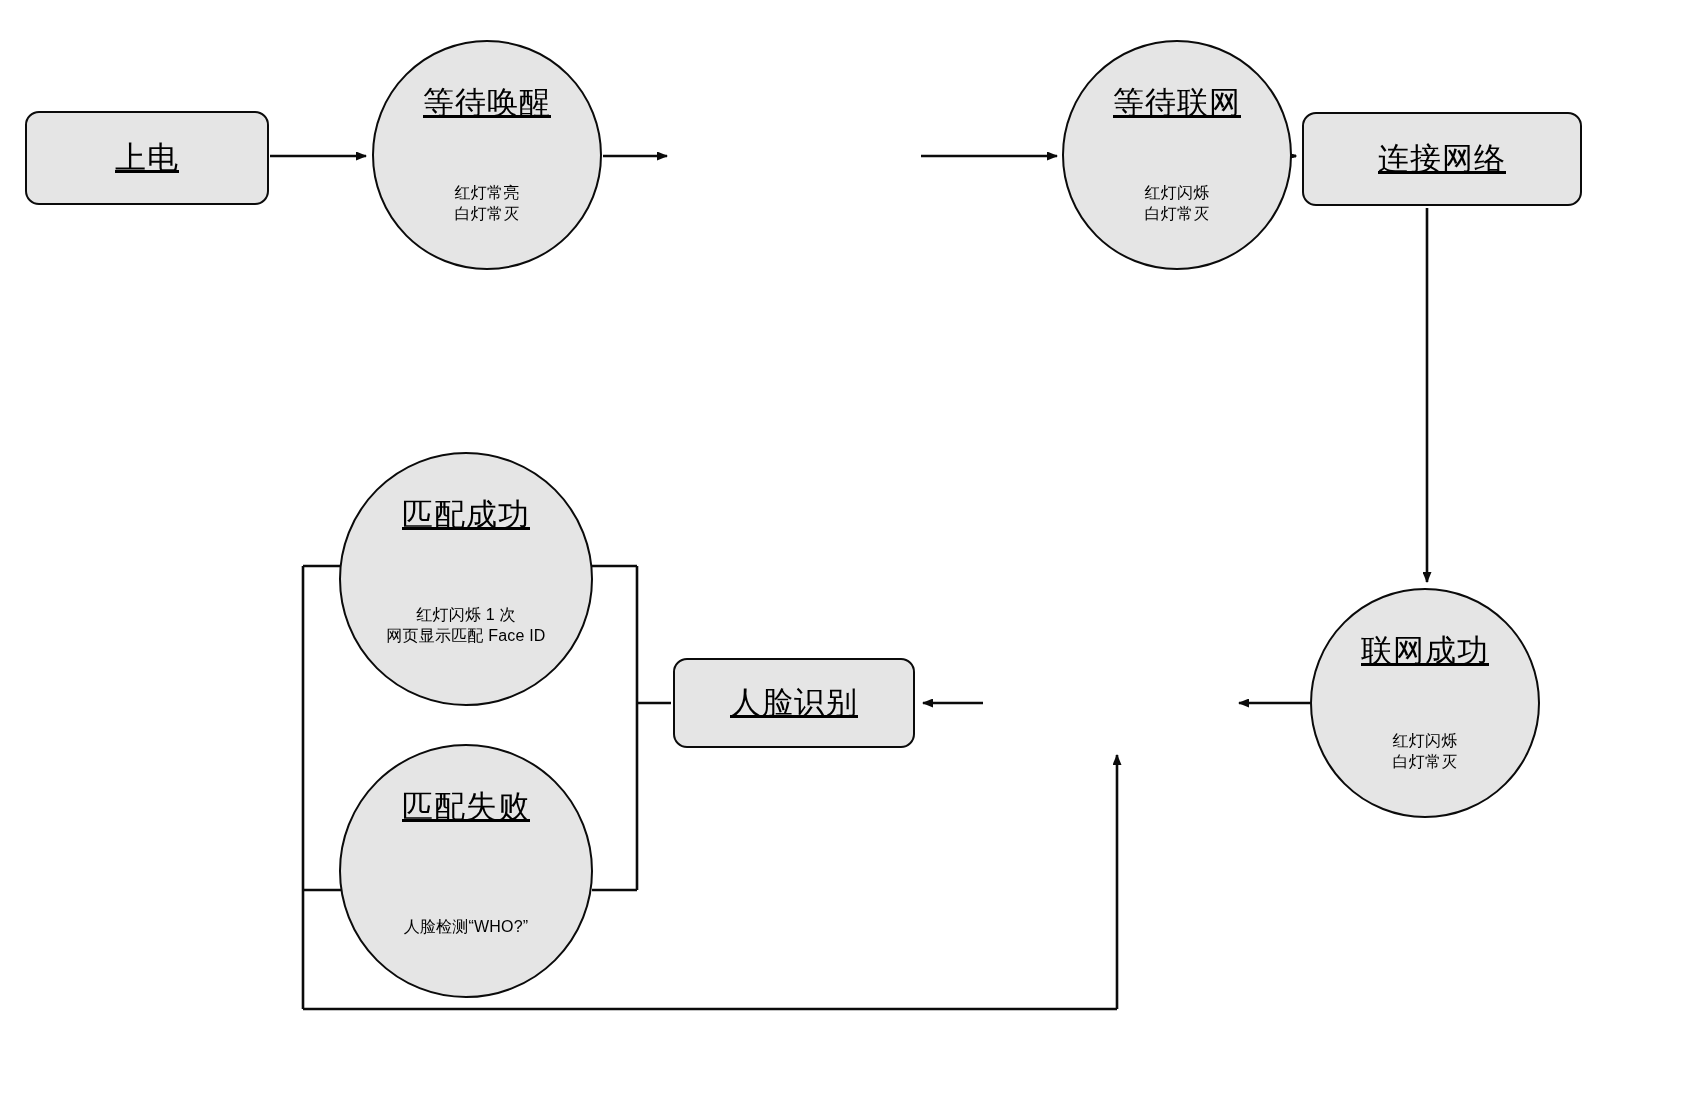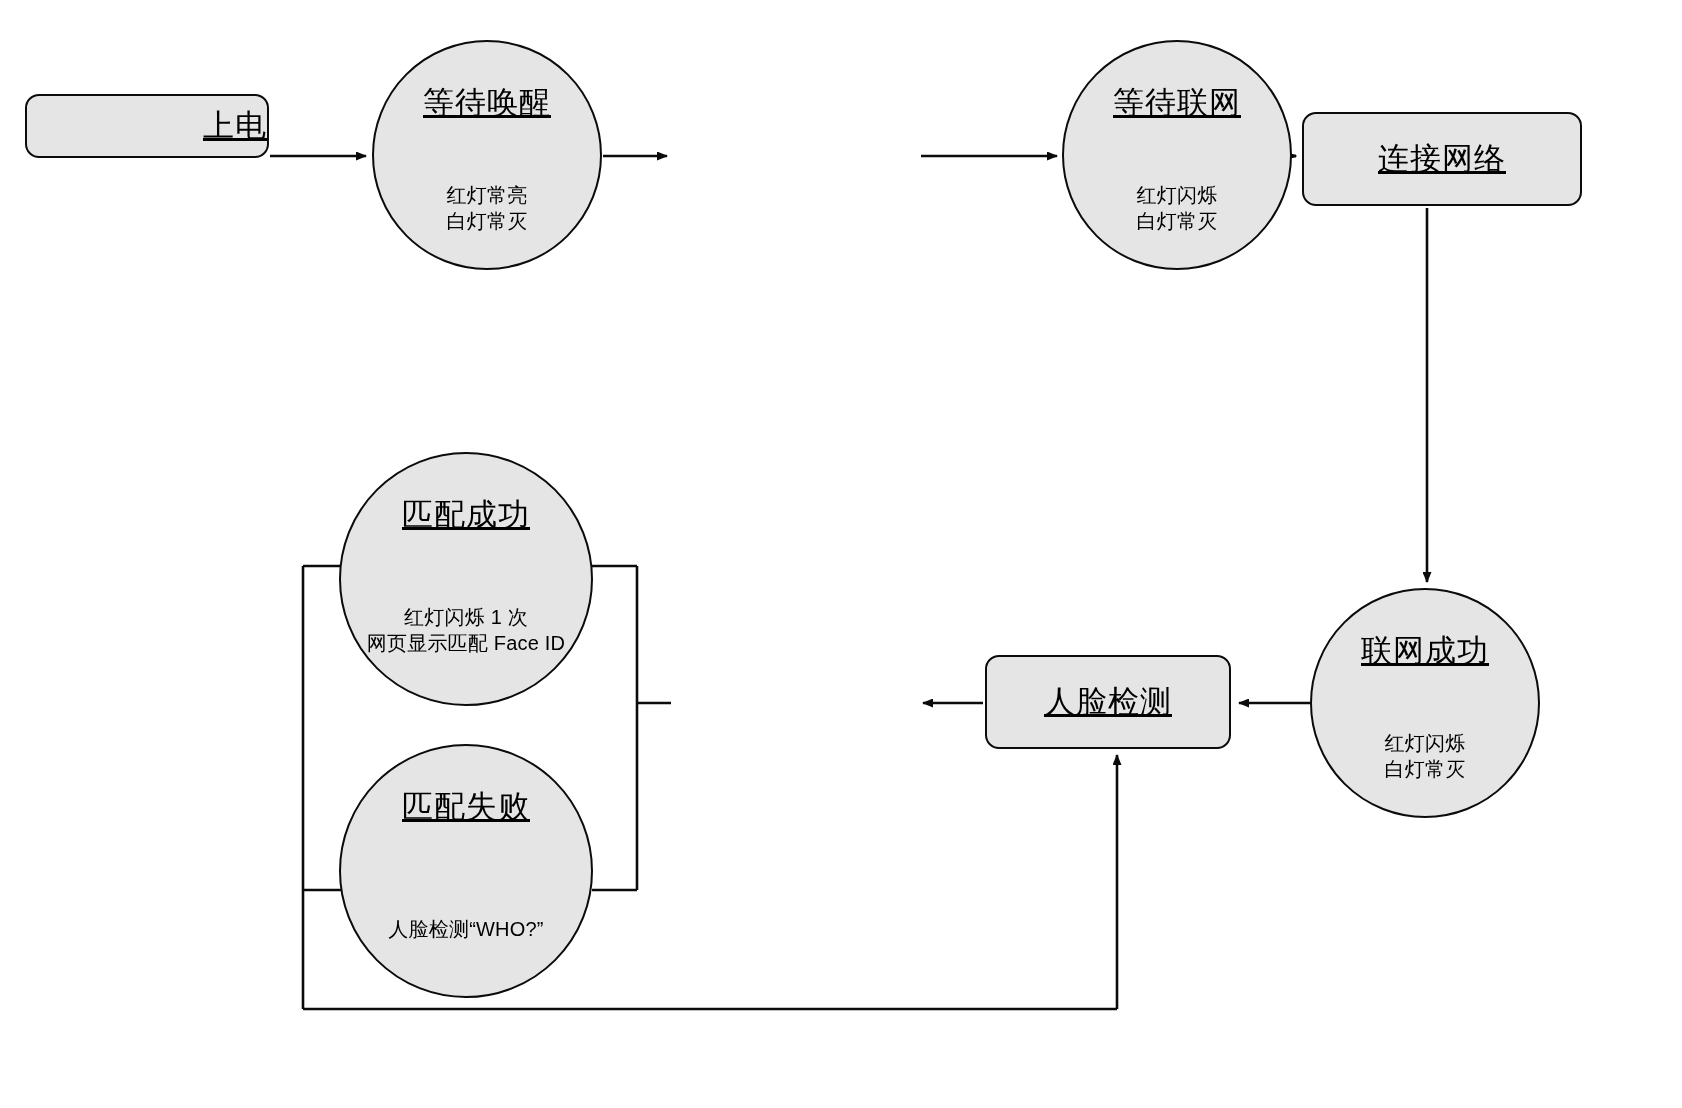--- a/index.html
+++ b/index.html
@@ -48,21 +48,21 @@
   .node-title {
     font-size: 31px;
     line-height: 1.12;
     letter-spacing: 1px;
     white-space: nowrap;
   }
   .node.box .node-title {
     font-size: 31px;
   }
   .node-sub {
-    font-size: 20px;
+    font-size: 16px;
     line-height: 1.32;
     letter-spacing: 0.2px;
     white-space: pre-line;
     font-weight: 500;
   }
   
   .node.circle {
     justify-content: flex-start;
     padding-top: 44px;
   }
@@ -75,21 +75,21 @@
   #n-wait-wake  .node-sub { top: 140px; }
   #n-wait-net    { left: 1062px; top: 40px; width: 230px; height: 230px; }
   #n-wait-net   .node-sub { top: 140px; }
   #n-net-ok      { left: 1310px; top: 588px; width: 230px; height: 230px; }
   #n-net-ok     .node-sub { top: 140px; }
   #n-match-ok    { left: 339px; top: 452px; width: 254px; height: 254px; }
   #n-match-ok   .node-sub { top: 150px; }
   #n-match-fail  { left: 339px; top: 744px; width: 254px; height: 254px; }
   #n-match-fail .node-sub { top: 170px; }
 
-  #n-power   { left: 25px;   top: 94px; width: 244px; height: 64px; align-items: flex-end; }
+  #n-power   { left: 25px;   top: 111px; width: 244px; height: 94px; }
   #n-voice   { left: 673px;  top: 112px; width: 246px; height: 92px; }
   #n-connect { left: 1302px; top: 112px; width: 280px; height: 94px; }
   #n-face-rec{ left: 673px;  top: 658px; width: 242px; height: 90px; }
   #n-face-det{ left: 985px;  top: 655px; width: 246px; height: 94px; }
 </style>
 </head>
 <body>
 
 <div id="canvas">
 
@@ -147,24 +147,24 @@
   <div class="node box" id="n-connect">
     <span class="node-title">连接网络</span>
   </div>
 
   <div class="node circle" id="n-net-ok">
     <span class="node-title">联网成功</span>
     <span class="node-sub">红灯闪烁
 白灯常灭</span>
   </div>
 
-  <div class="node box" id="n-face-det">
-    <span class="node-title">人脸检测</span>
+
+  <div class="node box" id="n-face-rec">
+    <span class="node-title">人脸识别</span>
   </div>
-
 
   <div class="node circle" id="n-match-ok">
     <span class="node-title">匹配成功</span>
     <span class="node-sub">红灯闪烁 1 次
 网页显示匹配 Face ID</span>
   </div>
 
   <div class="node circle" id="n-match-fail">
     <span class="node-title">匹配失败</span>
     <span class="node-sub">人脸检测“WHO?”</span>

